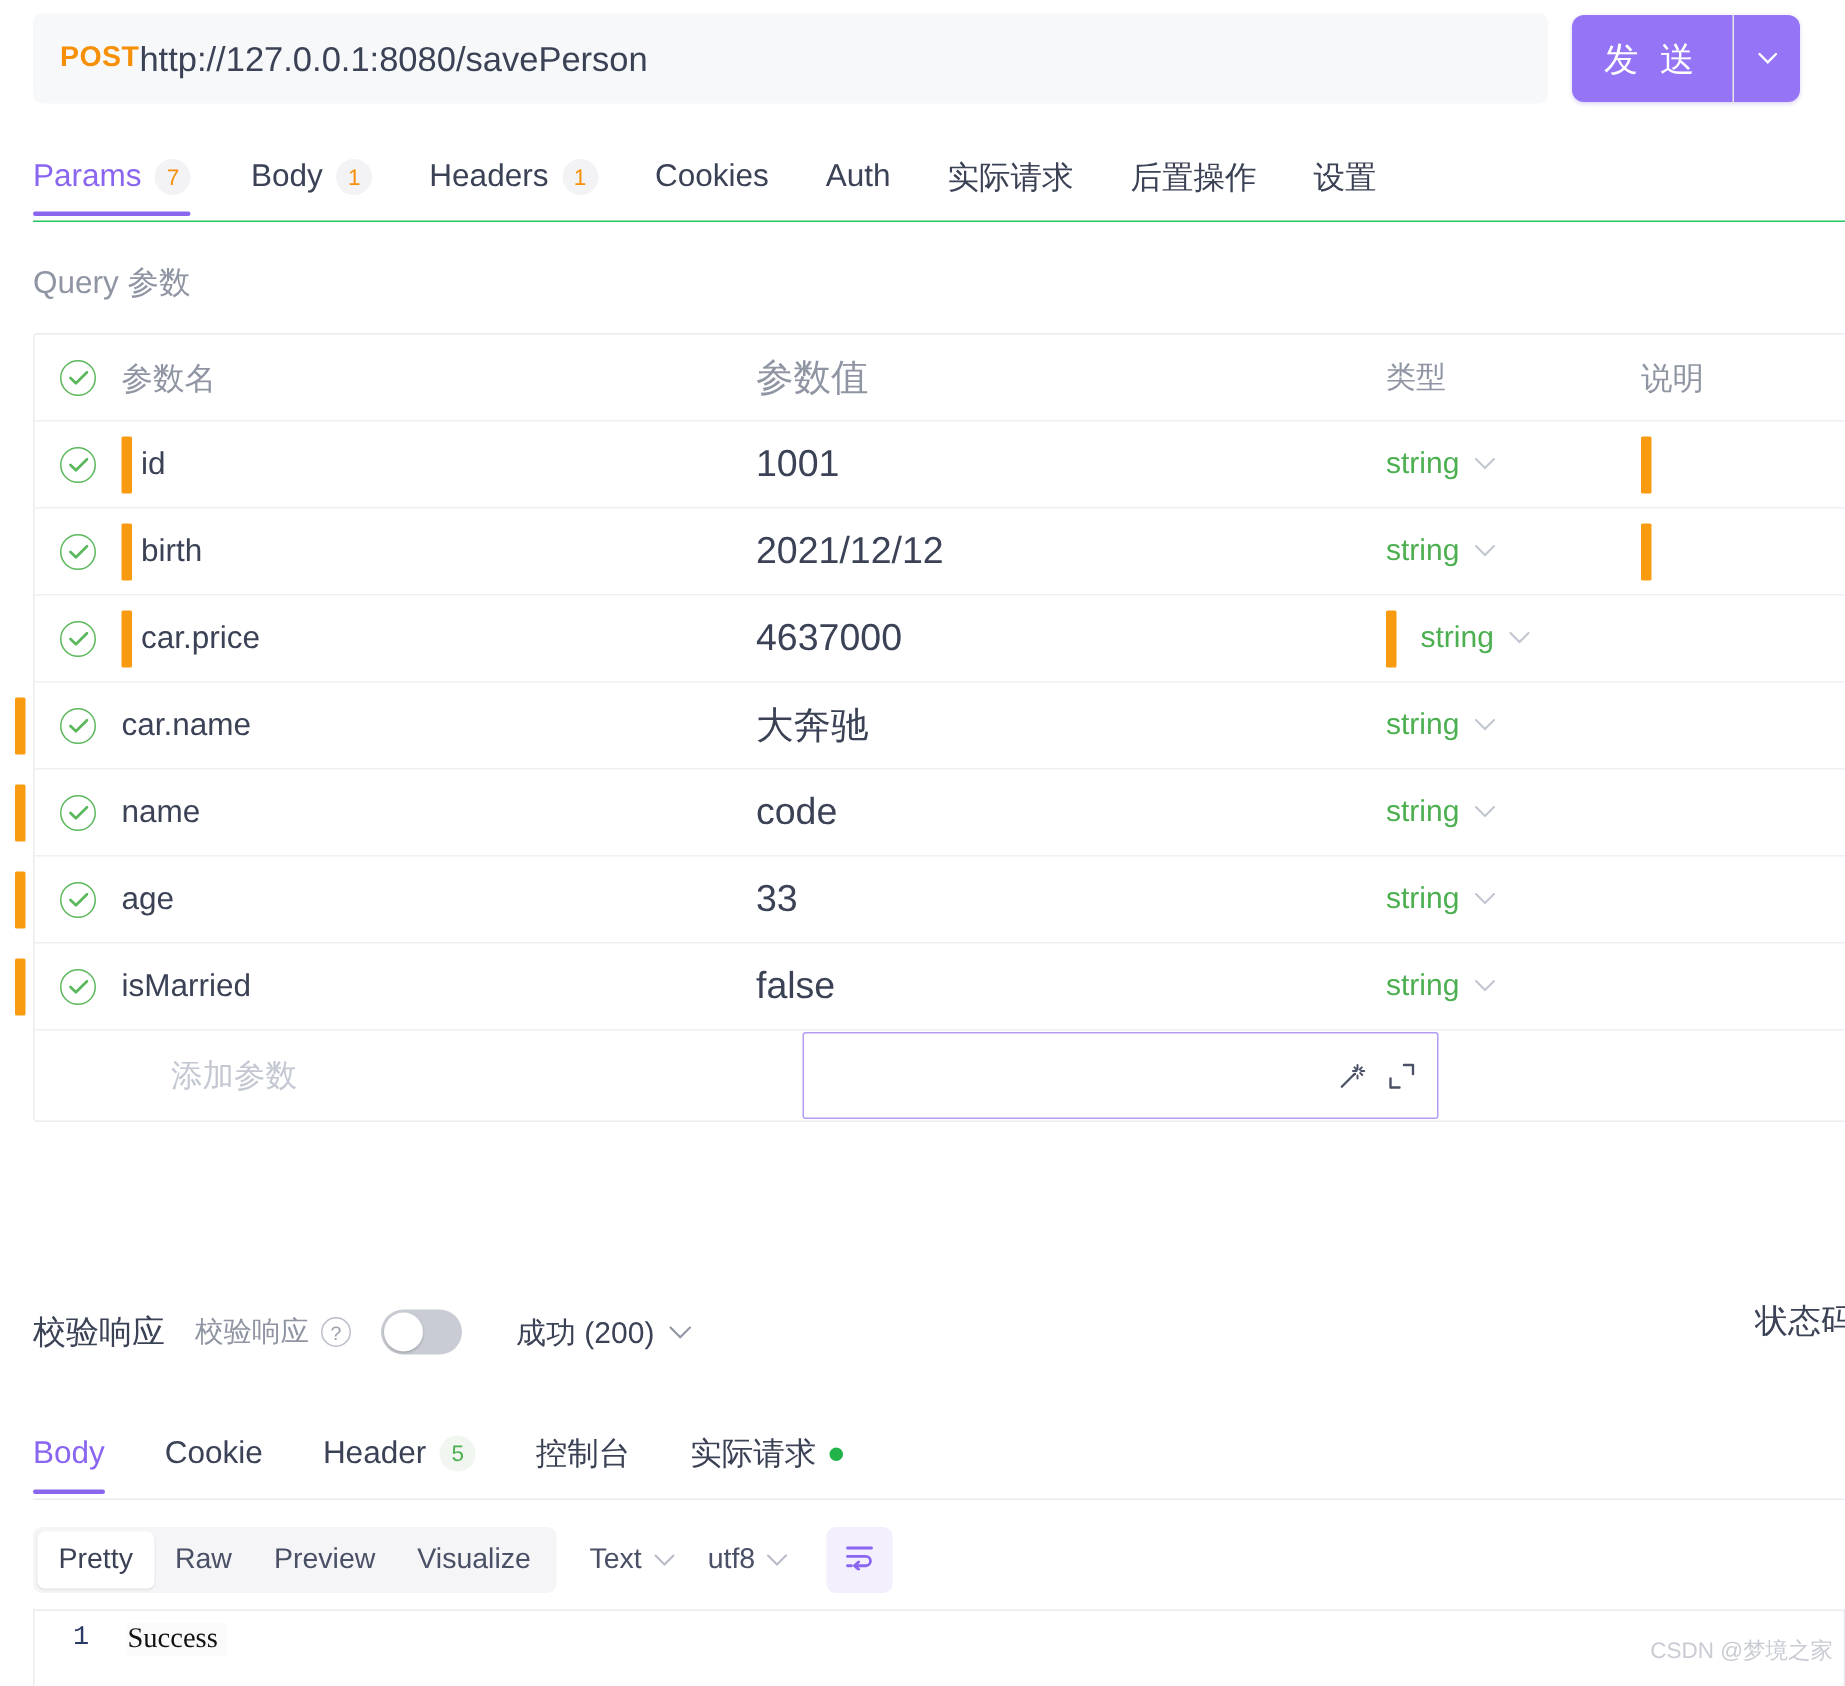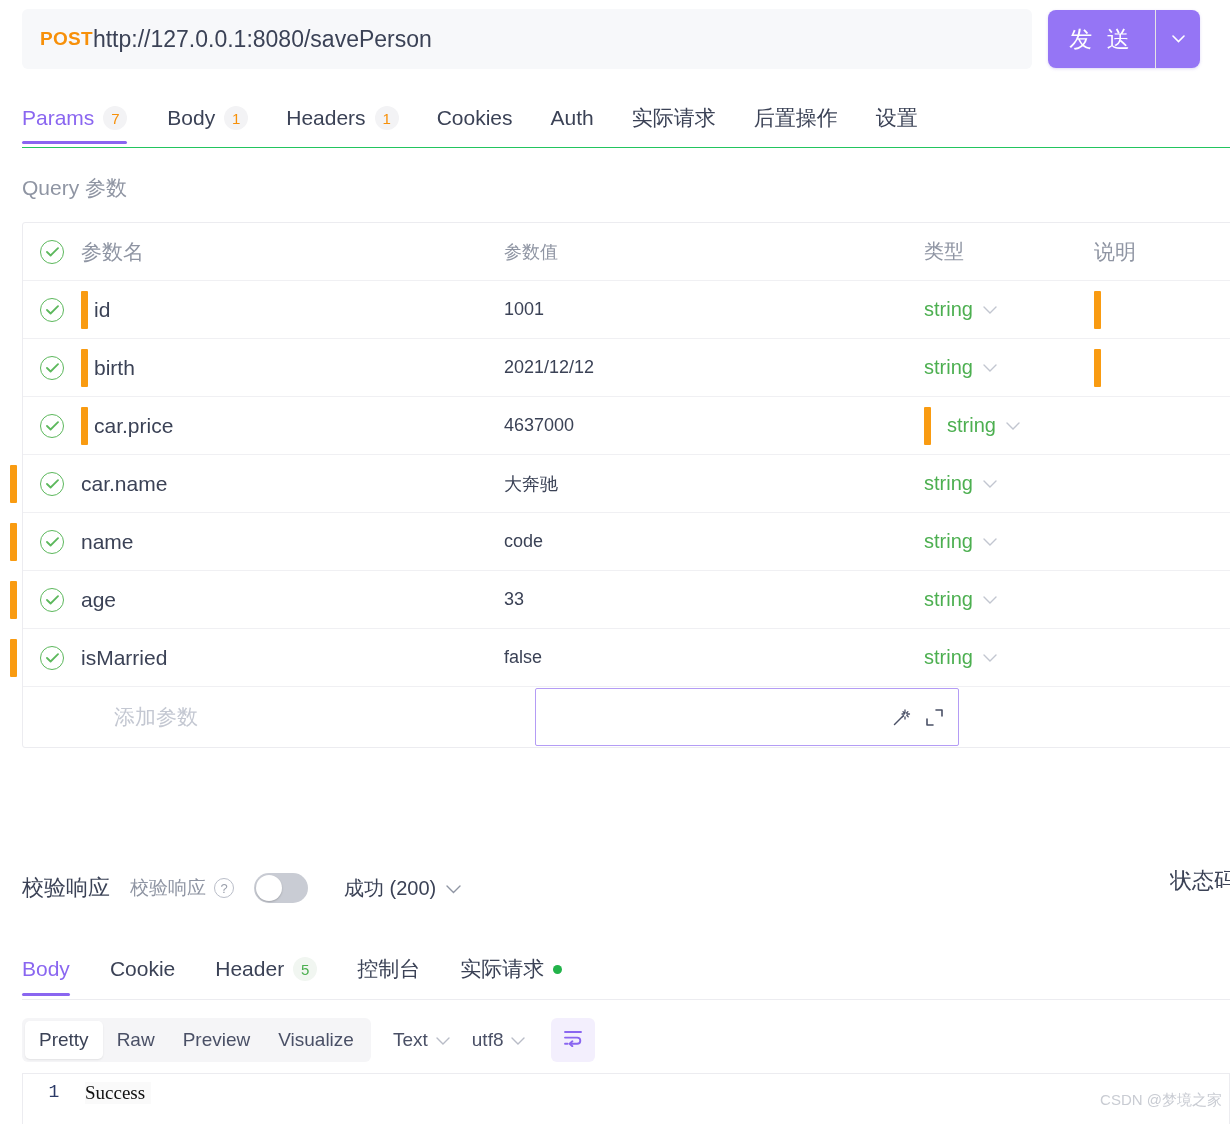--- a/index.html
+++ b/index.html
@@ -79,21 +79,21 @@
     border: 1px solid #ececf0; border-radius: 3px;
     background: #fff;
   }
   .prow {
     display: flex; align-items: center; height: 58px;
     border-bottom: 1px solid #f0f0f3; position: relative;
   }
   .prow:last-child { border-bottom: none; }
   .c-check { width: 58px; display: flex; align-items: center; justify-content: center; flex: 0 0 58px; }
   .c-name  { flex: 0 0 423px; display: flex; align-items: center; font-size: 21px; }
-  .c-val   { flex: 0 0 420px; display: flex; align-items: flex-start; font-size: 18px; }
+  .c-val   { flex: 0 0 420px; display: flex; align-items: flex-start; font-size: 25px; }
   .c-type  { flex: 0 0 170px; display: flex; align-items: center; font-size: 20px; color: #4caf50; gap: 10px; }
   .c-desc  { flex: 1 1 auto; display: flex; align-items: center; font-size: 21px; }
 
   .hdr .c-name, .hdr .c-val, .hdr .c-type, .hdr .c-desc { color: #8f95a3; }
   .hdr .c-type { color: #8f95a3; }
 
   .chk {
     width: 24px; height: 24px; border-radius: 50%;
     border: 1.6px solid #5cb85c; display: flex;
     align-items: center; justify-content: center;

